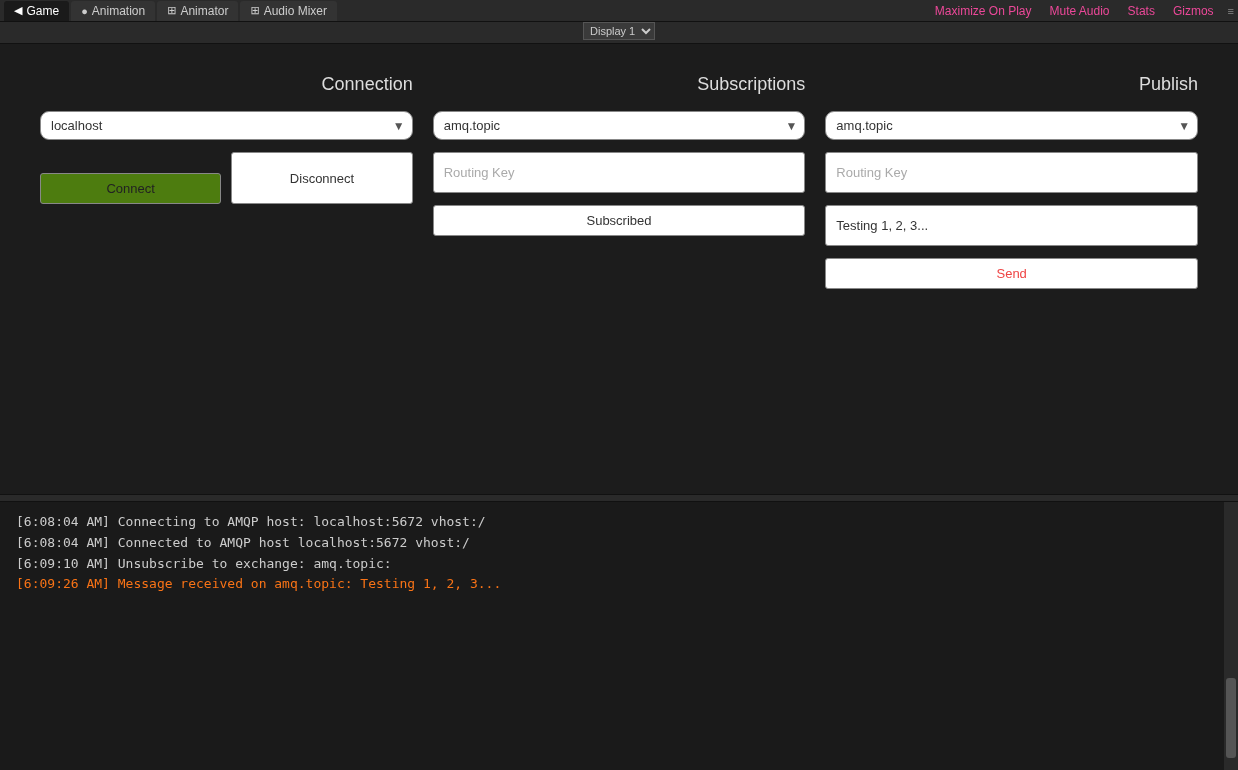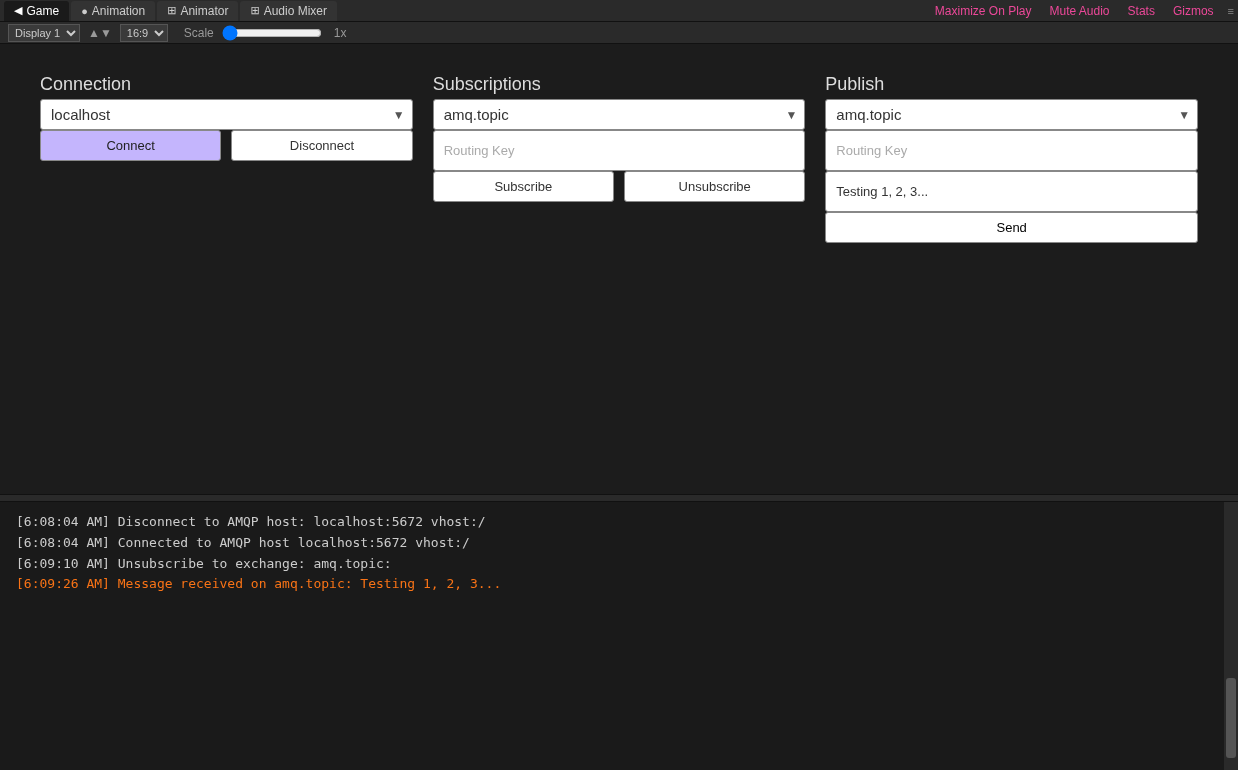--- a/index.html
+++ b/index.html
@@ -63,24 +63,25 @@
       margin-left: 4px;
     }
 
     
     .second-bar {
       height: 22px;
       background: #2a2a2a;
       display: flex;
       align-items: center;
       padding: 0 8px;
-      gap: 8px;
+      gap: 17px;
       font-size: 12px;
       color: #999;
       border-bottom: 1px solid #111;
+      flex-direction: column;
     }
     .second-bar select {
       background: #3a3a3a;
       color: #ccc;
       border: 1px solid #555;
       font-size: 11px;
       padding: 1px 2px;
     }
     .scale-label {
       margin-left: 8px;
@@ -106,43 +107,44 @@
       display: flex;
       justify-content: space-around;
       padding: 30px 40px 20px 40px;
       gap: 20px;
     }
 
     .column {
       flex: 1;
       display: flex;
       flex-direction: column;
-      align-items: flex-start;
+      align-items: flex-end;
+      gap: 12px;
     }
 
     .column-title {
       font-size: 18px;
       color: #ddd;
       font-weight: normal;
       margin-bottom: 4px;
     }
 
     
     .dropdown-wrapper {
       width: 100%;
       position: relative;
     }
     .dropdown-select {
       width: 100%;
       padding: 6px 30px 6px 10px;
       background: #fff;
       color: #333;
       border: 1px solid #888;
-      border-radius: 3px;
-      font-size: 15px;
+      border-radius: 9px;
+      font-size: 13px;
       appearance: none;
       cursor: pointer;
     }
     .dropdown-arrow {
       position: absolute;
       right: 8px;
       top: 50%;
       transform: translateY(-50%);
       color: #555;
       pointer-events: none;
@@ -171,36 +173,37 @@
     }
     .btn {
       flex: 1;
       padding: 7px 10px;
       font-size: 13px;
       border: 1px solid #888;
       border-radius: 3px;
       cursor: pointer;
     }
     .btn-gray {
-      background: #c4b5fd;
+      background: #4d7c0f;
       color: #222;
+      margin-top: 21px;
     }
     .btn-white {
       background: #fff;
       color: #333;
     }
     .btn-full {
       width: 100%;
       padding: 7px 10px;
       font-size: 13px;
       border: 1px solid #888;
       border-radius: 3px;
       cursor: pointer;
       background: #fff;
-      color: #000000;
+      color: #ef4444;
     }
 
     
     .divider-bar {
       height: 8px;
       background: #2a2a2a;
       border-top: 1px solid #111;
       border-bottom: 1px solid #111;
     }
 
@@ -312,22 +315,21 @@
       <div class="column">
         <div class="column-title">Subscriptions</div>
         <div class="dropdown-wrapper">
           <select class="dropdown-select">
             <option>amq.topic</option>
           </select>
           <span class="dropdown-arrow">▼</span>
         </div>
         <input type="text" class="text-input" placeholder="Routing Key" style="">
         <div class="btn-row">
-          <button class="btn btn-white">Subscribe</button>
-          <button class="btn btn-white">Unsubscribe</button>
+          <button class="btn btn-white">Subscribed</button>
         </div>
       </div>
 
       <div class="column">
         <div class="column-title">Publish</div>
         <div class="dropdown-wrapper">
           <select class="dropdown-select">
             <option>amq.topic</option>
           </select>
           <span class="dropdown-arrow">▼</span>
@@ -337,21 +339,21 @@
         <button class="btn-full">Send</button>
       </div>
 
     </div>
   </div>
 
   <div class="divider-bar"></div>
 
   <div class="console-area">
     <div class="console-line">
-      <span>[6:08:04 AM] Disconnect to AMQP host: localhost:5672 vhost:/</span>
+      <span>[6:08:04 AM] Connecting to AMQP host: localhost:5672 vhost:/</span>
     </div>
     <div class="console-line">
       <span>[6:08:04 AM] Connected to AMQP host localhost:5672 vhost:/</span>
     </div>
     <div class="console-line">
       <span>[6:09:10 AM] Unsubscribe to exchange: amq.topic:</span>
     </div>
     <div class="console-line">
       <span class="console-orange">[6:09:26 AM] Message received on amq.topic: Testing 1, 2, 3...</span>
     </div>

